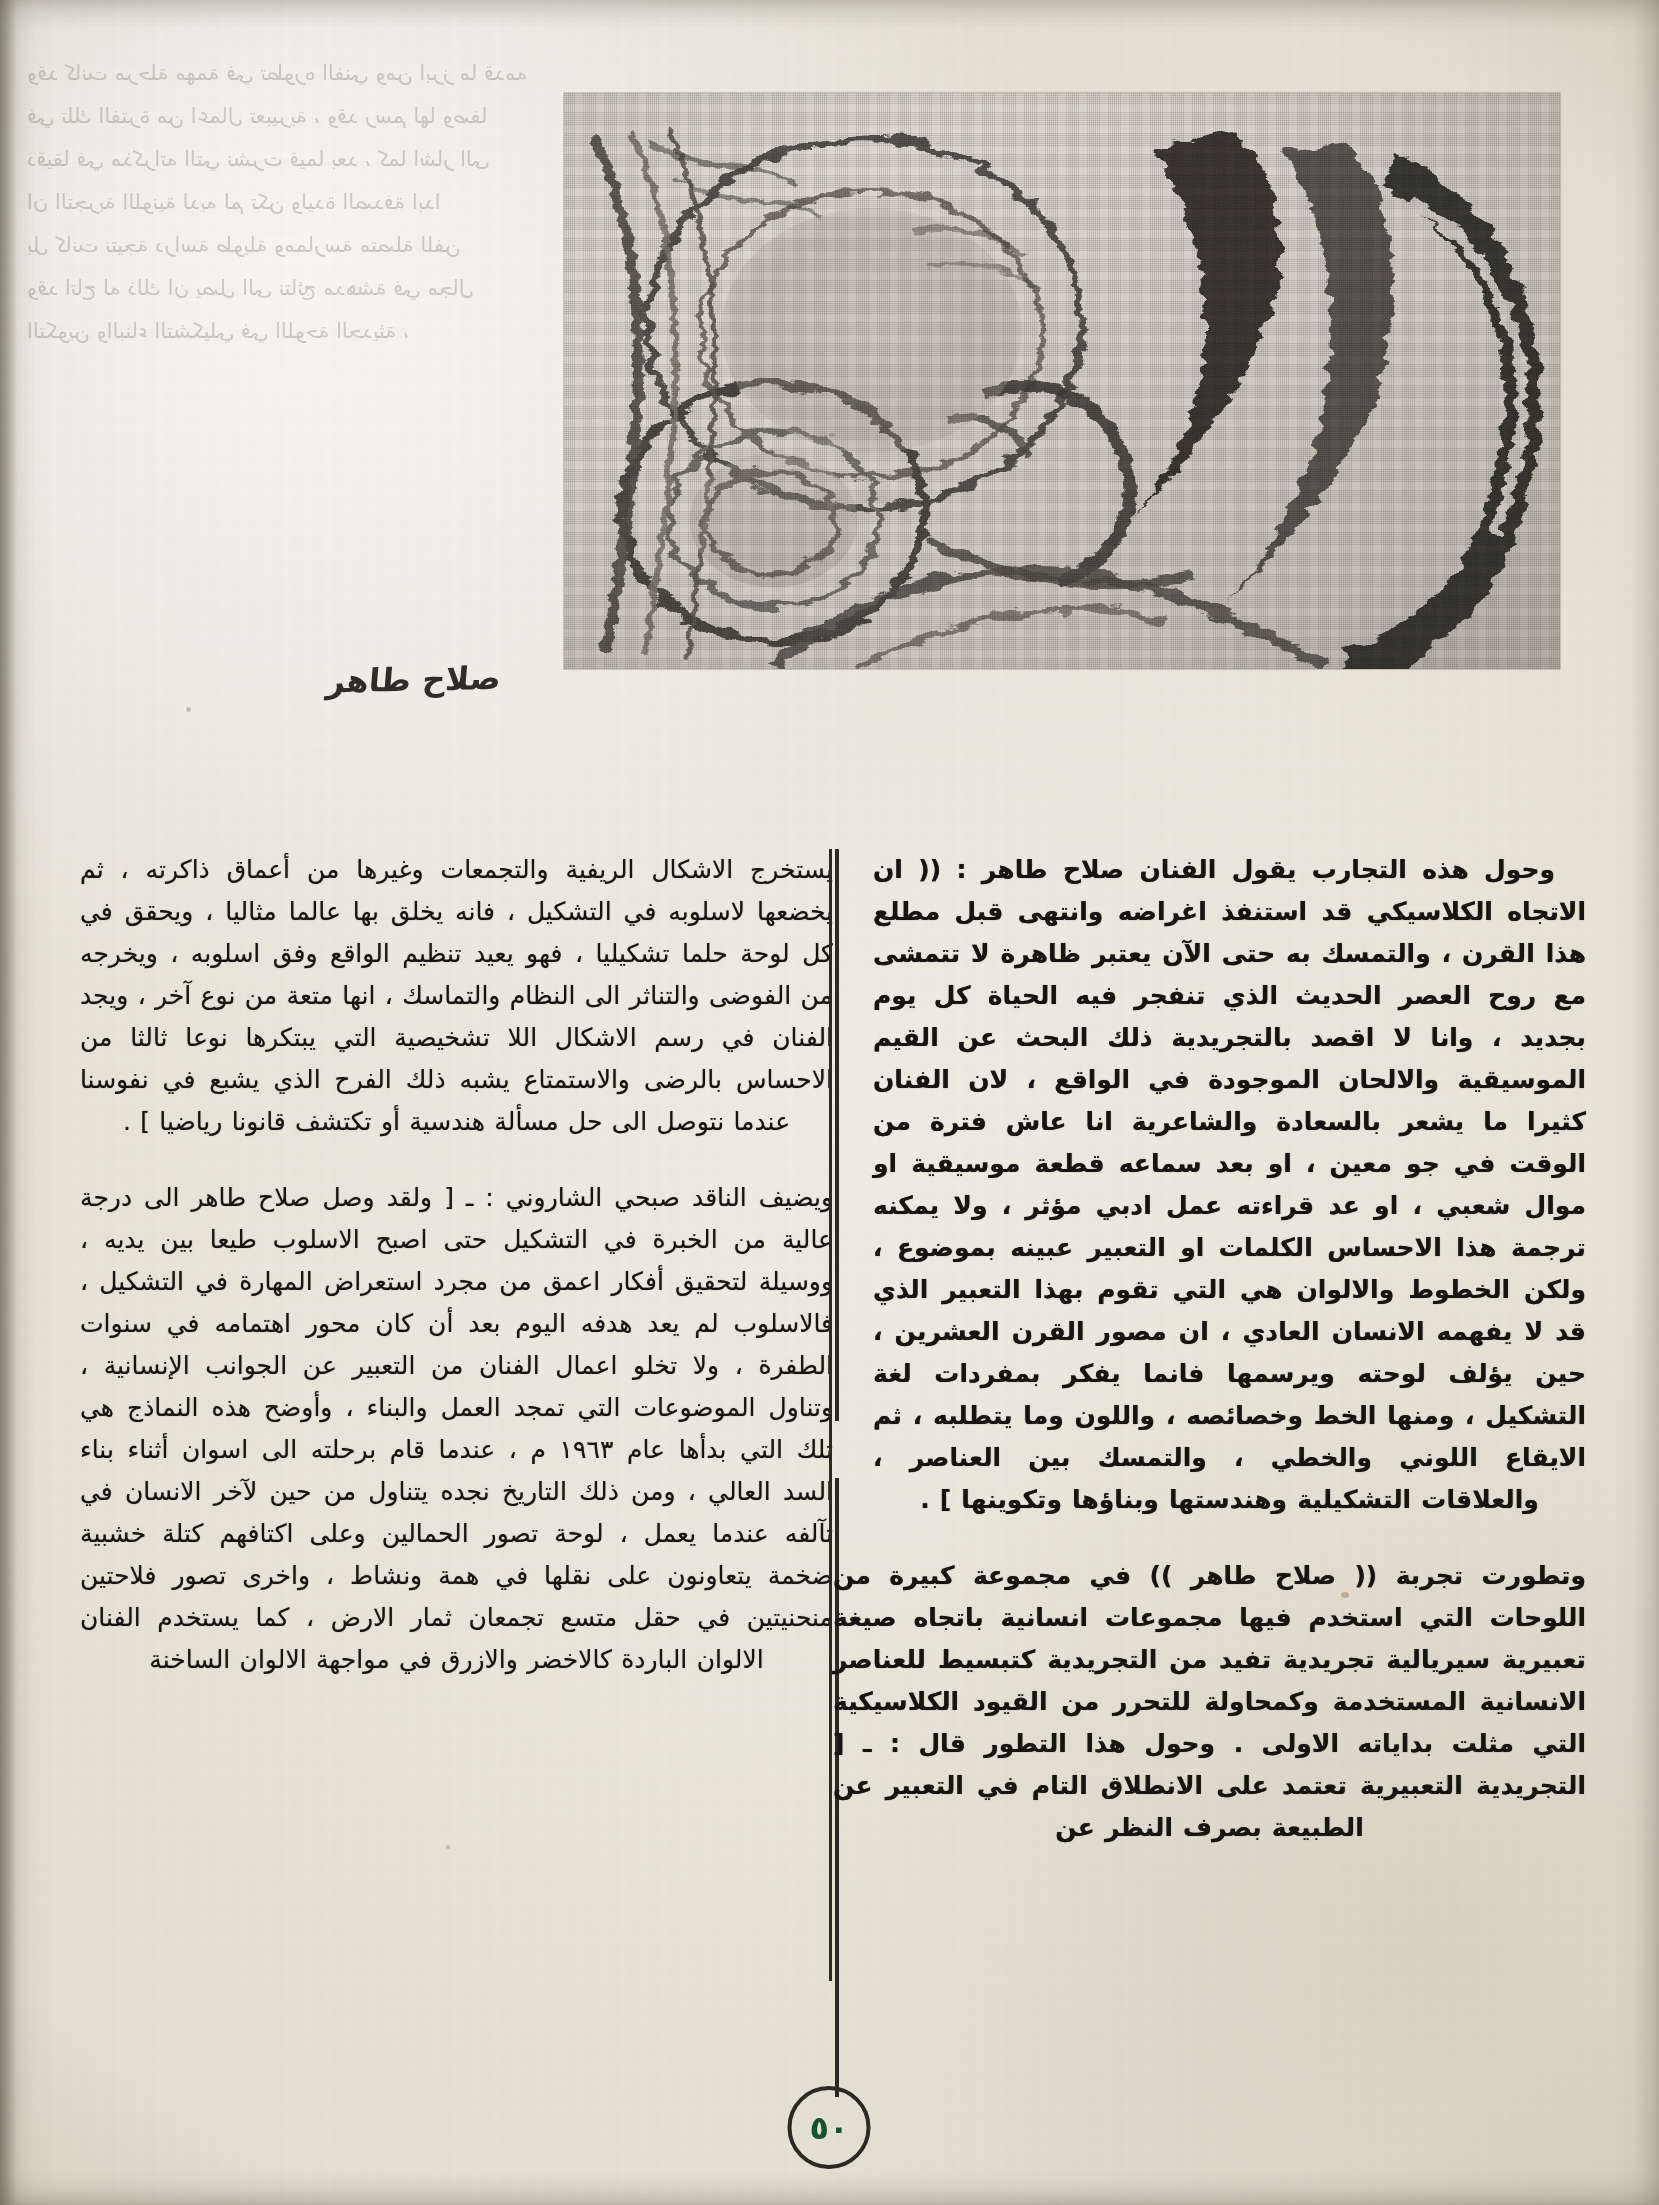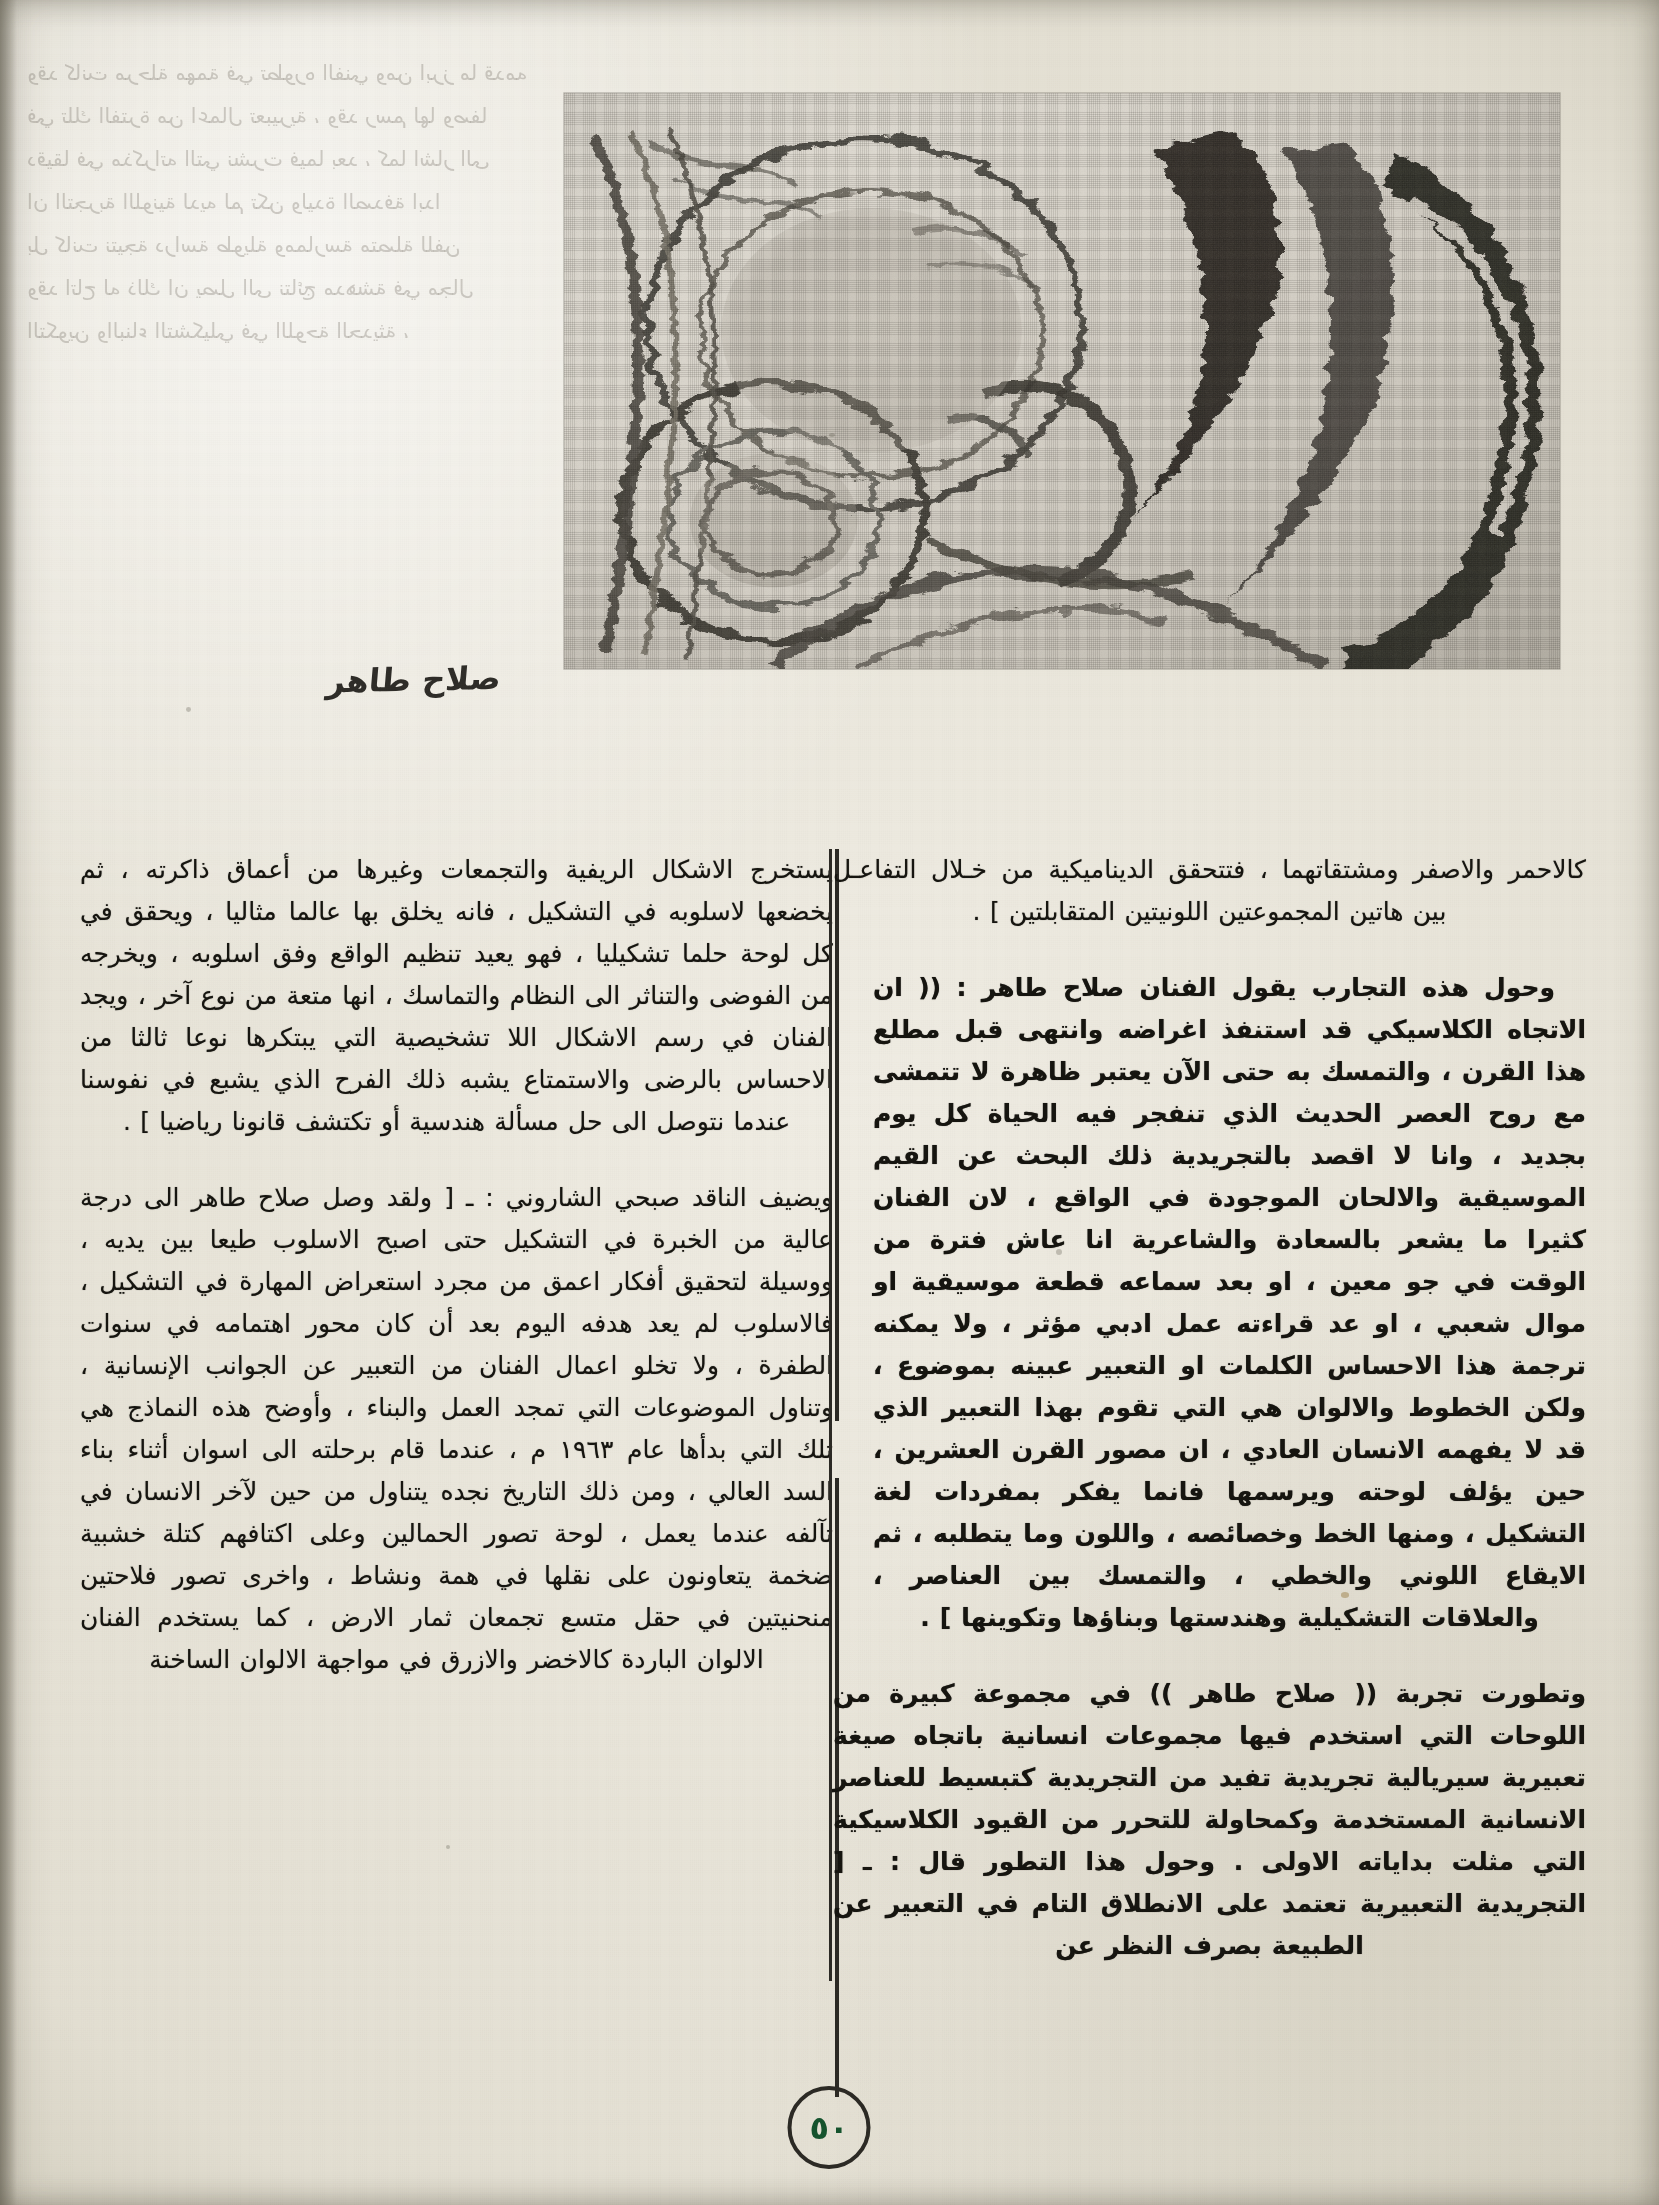--- a/index.html
+++ b/index.html
@@ -300,21 +300,20 @@
 
     <div class="col col-right">
       <div class="rule rule-outer-right"></div>
       <div class="rule rule-inner-right"></div>
       <p class="para light">يستخرج الاشكال الريفية والتجمعات وغيرها من أعماق ذاكرته ، ثم يخضعها لاسلوبه في التشكيل ، فانه يخلق بها عالما مثاليا ، ويحقق في كل لوحة حلما تشكيليا ، فهو يعيد تنظيم الواقع وفق اسلوبه ، ويخرجه من الفوضى والتناثر الى النظام والتماسك ، انها متعة من نوع آخر ، ويجد الفنان في رسم الاشكال اللا تشخيصية التي يبتكرها نوعا ثالثا من الاحساس بالرضى والاستمتاع يشبه ذلك الفرح الذي يشبع في نفوسنا عندما نتوصل الى حل مسألة هندسية أو تكتشف قانونا رياضيا ] .</p>
       <p class="para light">ويضيف الناقد صبحي الشاروني : ـ [ ولقد وصل صلاح طاهر الى درجة عالية من الخبرة في التشكيل حتى اصبح الاسلوب طيعا بين يديه ، ووسيلة لتحقيق أفكار اعمق من مجرد استعراض المهارة في التشكيل ، فالاسلوب لم يعد هدفه اليوم بعد أن كان محور اهتمامه في سنوات الطفرة ، ولا تخلو اعمال الفنان من التعبير عن الجوانب الإنسانية ، وتناول الموضوعات التي تمجد العمل والبناء ، وأوضح هذه النماذج هي تلك التي بدأها عام ١٩٦٣ م ، عندما قام برحلته الى اسوان أثناء بناء السد العالي ، ومن ذلك التاريخ نجده يتناول من حين لآخر الانسان في تآلفه عندما يعمل ، لوحة تصور الحمالين وعلى اكتافهم كتلة خشبية ضخمة يتعاونون على نقلها في همة ونشاط ، واخرى تصور فلاحتين منحنيتين في حقل متسع تجمعان ثمار الارض ، كما يستخدم الفنان الالوان الباردة كالاخضر والازرق في مواجهة الالوان الساخنة</p>
     </div>
 
     <div class="col col-left">
       <div class="rule rule-left-col"></div>
-      <p class="para light">كالاحمر والاصفر ومشتقاتهما ، فتتحقق الديناميكية من خـلال التفاعـل بين هاتين المجموعتين اللونيتين المتقابلتين ] .</p>
       <p class="para bold indent">وحول هذه التجارب يقول الفنان صلاح طاهر : (( ان الاتجاه الكلاسيكي قد استنفذ اغراضه وانتهى قبل مطلع هذا القرن ، والتمسك به حتى الآن يعتبر ظاهرة لا تتمشى مع روح العصر الحديث الذي تنفجر فيه الحياة كل يوم بجديد ، وانا لا اقصد بالتجريدية ذلك البحث عن القيم الموسيقية والالحان الموجودة في الواقع ، لان الفنان كثيرا ما يشعر بالسعادة والشاعرية انا عاش فترة من الوقت في جو معين ، او بعد سماعه قطعة موسيقية او موال شعبي ، او عد قراءته عمل ادبي مؤثر ، ولا يمكنه ترجمة هذا الاحساس الكلمات او التعبير عبينه بموضوع ، ولكن الخطوط والالوان هي التي تقوم بهذا التعبير الذي قد لا يفهمه الانسان العادي ، ان مصور القرن العشرين ، حين يؤلف لوحته ويرسمها فانما يفكر بمفردات لغة التشكيل ، ومنها الخط وخصائصه ، واللون وما يتطلبه ، ثم الايقاع اللوني والخطي ، والتمسك بين العناصر ، والعلاقات التشكيلية وهندستها وبناؤها وتكوينها ] .</p>
       <p class="para bold">وتطورت تجربة (( صلاح طاهر )) في مجموعة كبيرة من اللوحات التي استخدم فيها مجموعات انسانية باتجاه صيغة تعبيرية سيريالية تجريدية تفيد من التجريدية كتبسيط للعناصر الانسانية المستخدمة وكمحاولة للتحرر من القيود الكلاسيكية التي مثلت بداياته الاولى . وحول هذا التطور قال : ـ [ التجريدية التعبيرية تعتمد على الانطلاق التام في التعبير عن الطبيعة بصرف النظر عن</p>
     </div>
 
   </div>
 
   <div class="folio">٥٠</div>
 
   <div class="speck" style="left:187px;  top:707px; width:4.9px;  height:4.9px;"></div>
   <div class="speck" style="left:1057px; top:1249px; width:6.3px;  height:6.3px;"></div>

